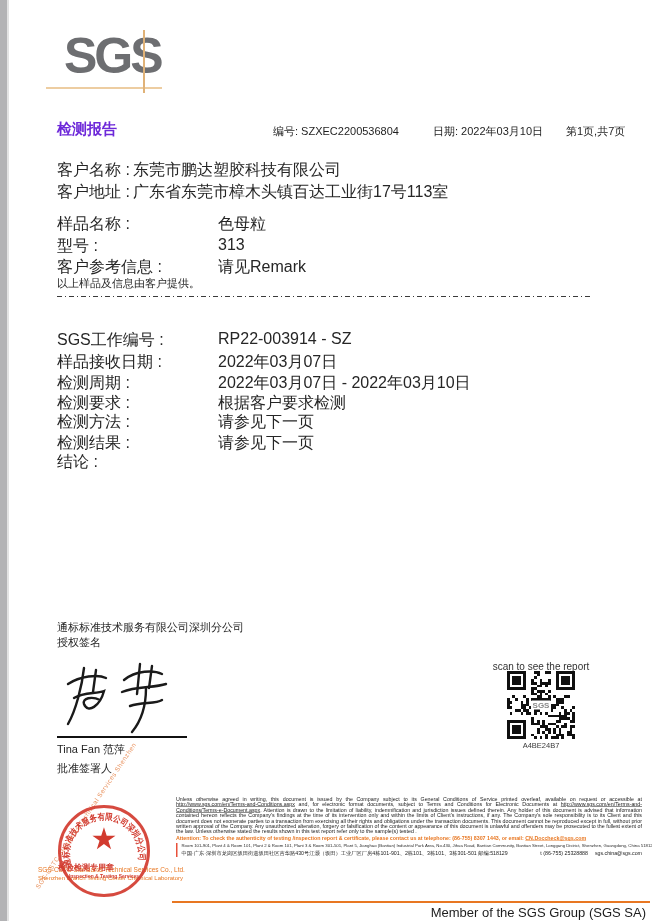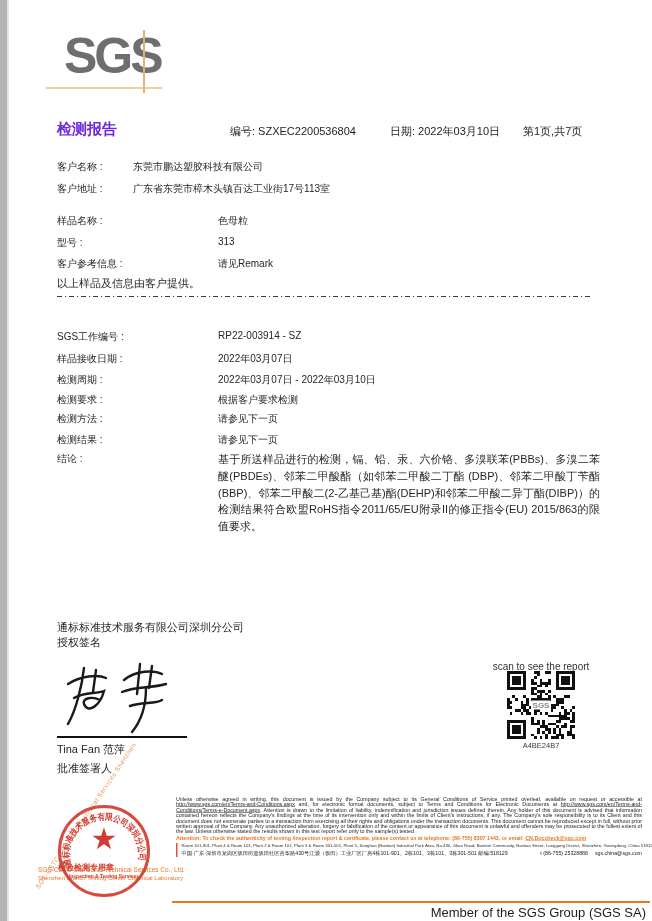--- a/index.html
+++ b/index.html
@@ -9,24 +9,24 @@
   .edge-strip2{position:absolute;left:7px;top:0;width:2px;height:100%;background:#e3e3e3;}
 
   
   .logo-text{position:absolute;left:64px;top:28px;font-size:50px;font-weight:bold;
              color:#6d6e71;letter-spacing:-3px;line-height:56px;}
   .logo-hline{position:absolute;left:46px;top:87px;width:116px;height:2px;background:#edcda1;}
   .logo-vline{position:absolute;left:143px;top:30px;width:2px;height:63px;background:#e0b278;}
 
   
   .doc-title{position:absolute;left:57px;top:120px;font-size:15px;font-weight:bold;color:#6d28d9;}
-  .hdr-item{position:absolute;top:124px;font-size:11px;white-space:nowrap;color:#1e1e1e;}
-
-  
-  .row{position:absolute;left:57px;font-size:10px;white-space:nowrap;color:#262626;height:14px;}
+  .hdr-item{position:absolute;top:124px;font-size:11px;white-space:nowrap;color:#1e1e1e;margin-left:43px;}
+
+  
+  .row{position:absolute;left:57px;font-size:16px;white-space:nowrap;color:#262626;height:14px;}
   .row .lbl{display:inline-block;}
   .row .val1{position:absolute;left:76px;white-space:nowrap;}
   .row .val2{position:absolute;left:161px;white-space:nowrap;}
   .note{position:absolute;left:57px;top:276px;font-size:11px;color:#262626;text-align:center;}
   .sep{position:absolute;left:57px;top:296px;width:534px;height:1px;
        background:repeating-linear-gradient(90deg,#3a3a3a 0 5px,transparent 5px 8px,#3a3a3a 8px 9px,transparent 9px 12px);}
 
   .conclusion{position:absolute;left:218px;top:451px;width:382px;font-size:11px;
               line-height:16.8px;text-align:justify;color:#262626;}
 
@@ -135,21 +135,20 @@
     <span class="lbl">检测方法 :</span>
     <span class="val2">请参见下一页</span>
   </div>
   <div class="row" style="top:433px">
     <span class="lbl">检测结果 :</span>
     <span class="val2">请参见下一页</span>
   </div>
   <div class="row" style="top:452px">
     <span class="lbl">结论 :</span>
   </div>
-  <div class="conclusion">基于所送样品进行的检测，镉、铅、汞、六价铬、多溴联苯(PBBs)、多溴二苯醚(PBDEs)、邻苯二甲酸酯（如邻苯二甲酸二丁酯 (DBP)、邻苯二甲酸丁苄酯(BBP)、邻苯二甲酸二(2-乙基己基)酯(DEHP)和邻苯二甲酸二异丁酯(DIBP)）的检测结果符合欧盟RoHS指令2011/65/EU附录II的修正指令(EU) 2015/863的限值要求。</div>
 
   <div class="sig-company">通标标准技术服务有限公司深圳分公司</div>
   <div class="sig-auth">授权签名</div>
   <svg class="sig-svg" width="140" height="80" viewBox="0 0 140 80">
     <g fill="none" stroke="#1a1a1a" stroke-width="2.4" stroke-linecap="round">
       <path d="M8,26 C20,18 38,16 46,20"></path>
       <path d="M24,10 C22,28 16,52 8,66"></path>
       <path d="M36,12 L33,34"></path>
       <path d="M14,40 C24,34 36,36 44,33 C40,48 28,56 24,46 C22,40 32,38 40,42"></path>
       <path d="M64,22 C76,12 94,12 102,16"></path>

